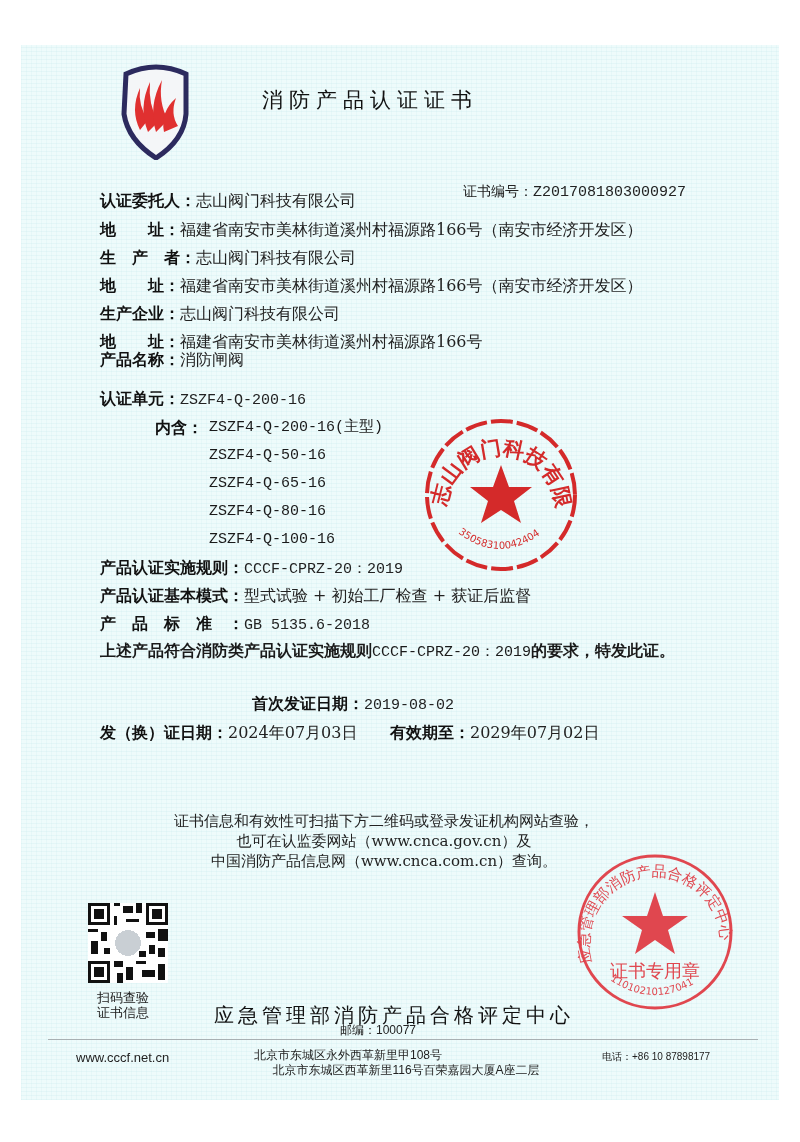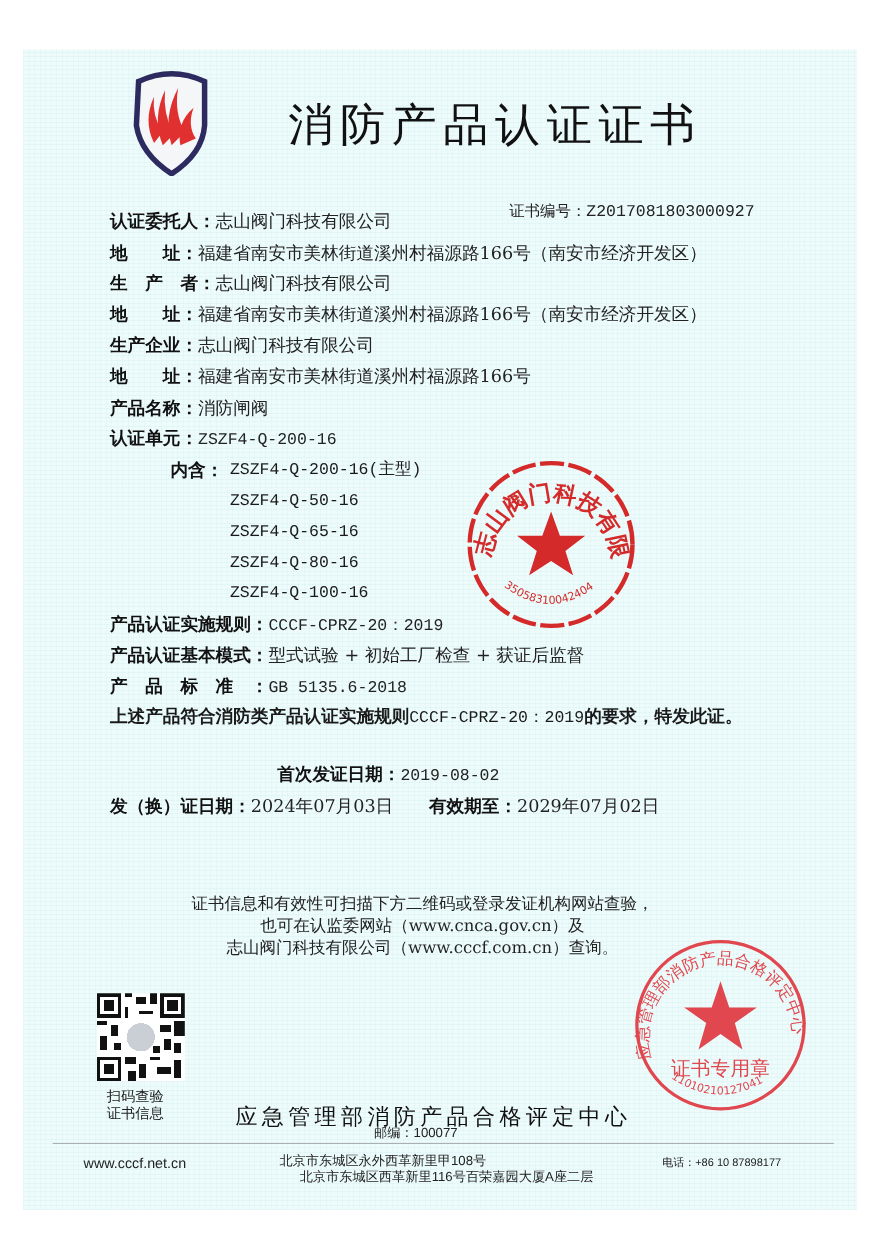--- a/index.html
+++ b/index.html
@@ -11,21 +11,21 @@
     position: absolute; left: 21px; top: 45px; width: 758px; height: 1055px;
     background: #eefbfb;
     background-image:
       repeating-linear-gradient(0deg, rgba(180,225,230,0.18) 0 1px, transparent 1px 4px),
       repeating-linear-gradient(90deg, rgba(180,225,230,0.14) 0 1px, transparent 1px 5px);
   }
   .abs { position: absolute; white-space: nowrap; }
   .logo { left: 118px; top: 60px; width: 76px; height: 100px; }
   .title {
     left: 262px; top: 86px; font-family: Liberation Serif, serif;
-    font-size: 41px; letter-spacing: 6px; color: #111;
+    font-size: 21px; letter-spacing: 6px; color: #111;
   }
   .certno { left: 463px; top: 163px; font-size: 14px; color: #222; margin-top: 20px; }
   .row { position: absolute; left: 100px; font-size: 16px; line-height: 20px; }
   .lbl { font-family: "DejaVu Sans", "Liberation Sans", sans-serif; font-weight: bold; color: #111; display: inline-block; }
   .val { color: #222; }
   .mono { font-family: "Liberation Mono", "DejaVu Sans Mono", monospace; font-size: 15px; }
   .stmt { position: absolute; left: 100px; top: 637px; width: 610px; font-size: 16px; line-height: 28px;
           font-family: "DejaVu Sans", "Liberation Sans", sans-serif; font-weight: bold; }
   .stmt .mono { font-weight: normal; }
   .info { position: absolute; left: 84px; width: 600px; text-align: center; font-size: 15px; line-height: 22px; color: #222; }
@@ -53,21 +53,21 @@
 <div class="abs certno">
   <span>证书编号：</span><span class="mono">Z2017081803000927</span>
 </div>
 
 <div class="row" style="top:191px"><span class="lbl">认证委托人：</span><span class="val">志山阀门科技有限公司</span></div>
 <div class="row" style="top:220px"><span class="lbl">地　　址：</span><span class="val">福建省南安市美林街道溪州村福源路166号（南安市经济开发区）</span></div>
 <div class="row" style="top:248px"><span class="lbl">生　产　者：</span><span class="val">志山阀门科技有限公司</span></div>
 <div class="row" style="top:276px"><span class="lbl">地　　址：</span><span class="val">福建省南安市美林街道溪州村福源路166号（南安市经济开发区）</span></div>
 <div class="row" style="top:304px"><span class="lbl">生产企业：</span><span class="val">志山阀门科技有限公司</span></div>
 <div class="row" style="top:332px"><span class="lbl">地　　址：</span><span class="val">福建省南安市美林街道溪州村福源路166号</span></div>
-<div class="row" style="top:361px"><span class="lbl">产品名称：</span><span class="val">消防闸阀</span></div>
+<div class="row" style="top:350px"><span class="lbl">产品名称：</span><span class="val">消防闸阀</span></div>
 <div class="row" style="top:389px"><span class="lbl">认证单元：</span><span class="val mono">ZSZF4-Q-200-16</span></div>
 
 <div class="row" style="top:418px; left:155px"><span class="lbl">内含：</span></div>
 <div class="row mono" style="top:418px; left:209px">ZSZF4-Q-200-16(主型)</div>
 <div class="row mono" style="top:446px; left:209px">ZSZF4-Q-50-16</div>
 <div class="row mono" style="top:474px; left:209px">ZSZF4-Q-65-16</div>
 <div class="row mono" style="top:502px; left:209px">ZSZF4-Q-80-16</div>
 <div class="row mono" style="top:530px; left:209px">ZSZF4-Q-100-16</div>
 
 <svg class="seal" style="left:418px; top:415px; width:165px; height:160px" viewBox="0 0 165 160">
@@ -88,21 +88,21 @@
 <div class="stmt">
   <span>上述产品符合消防类产品认证实施规则</span><span class="mono">CCCF-CPRZ-20：2019</span><span>的要求，特发此证。</span>
 </div>
 
 <div class="row" style="top:694px; left:252px"><span class="lbl">首次发证日期：</span><span class="val mono">2019-08-02</span></div>
 <div class="row" style="top:723px"><span class="lbl">发（换）证日期：</span><span class="val">2024年07月03日</span></div>
 <div class="row" style="top:723px; left:390px"><span class="lbl">有效期至：</span><span class="val">2029年07月02日</span></div>
 
 <div class="info" style="top:810px">证书信息和有效性可扫描下方二维码或登录发证机构网站查验，</div>
 <div class="info" style="top:830px">也可在认监委网站（www.cnca.gov.cn）及</div>
-<div class="info" style="top:850px">志山阀门科技有限公司（www.cccf.com.cn）查询。</div>
+<div class="info" style="top:850px">中国消防产品信息网（www.cnca.com.cn）查询。</div>
 
 <svg class="abs qr" viewBox="0 0 25 25" shape-rendering="crispEdges">
   <rect width="25" height="25" fill="#fff"></rect>
   <g fill="#111">
     <rect x="0" y="0" width="7" height="7"></rect>
       <rect x="1" y="1" width="5" height="5" fill="#fff"></rect>
       <rect x="2" y="2" width="3" height="3"></rect>
     <rect x="18" y="0" width="7" height="7"></rect>
       <rect x="19" y="1" width="5" height="5" fill="#fff"></rect>
       <rect x="20" y="2" width="3" height="3"></rect>

